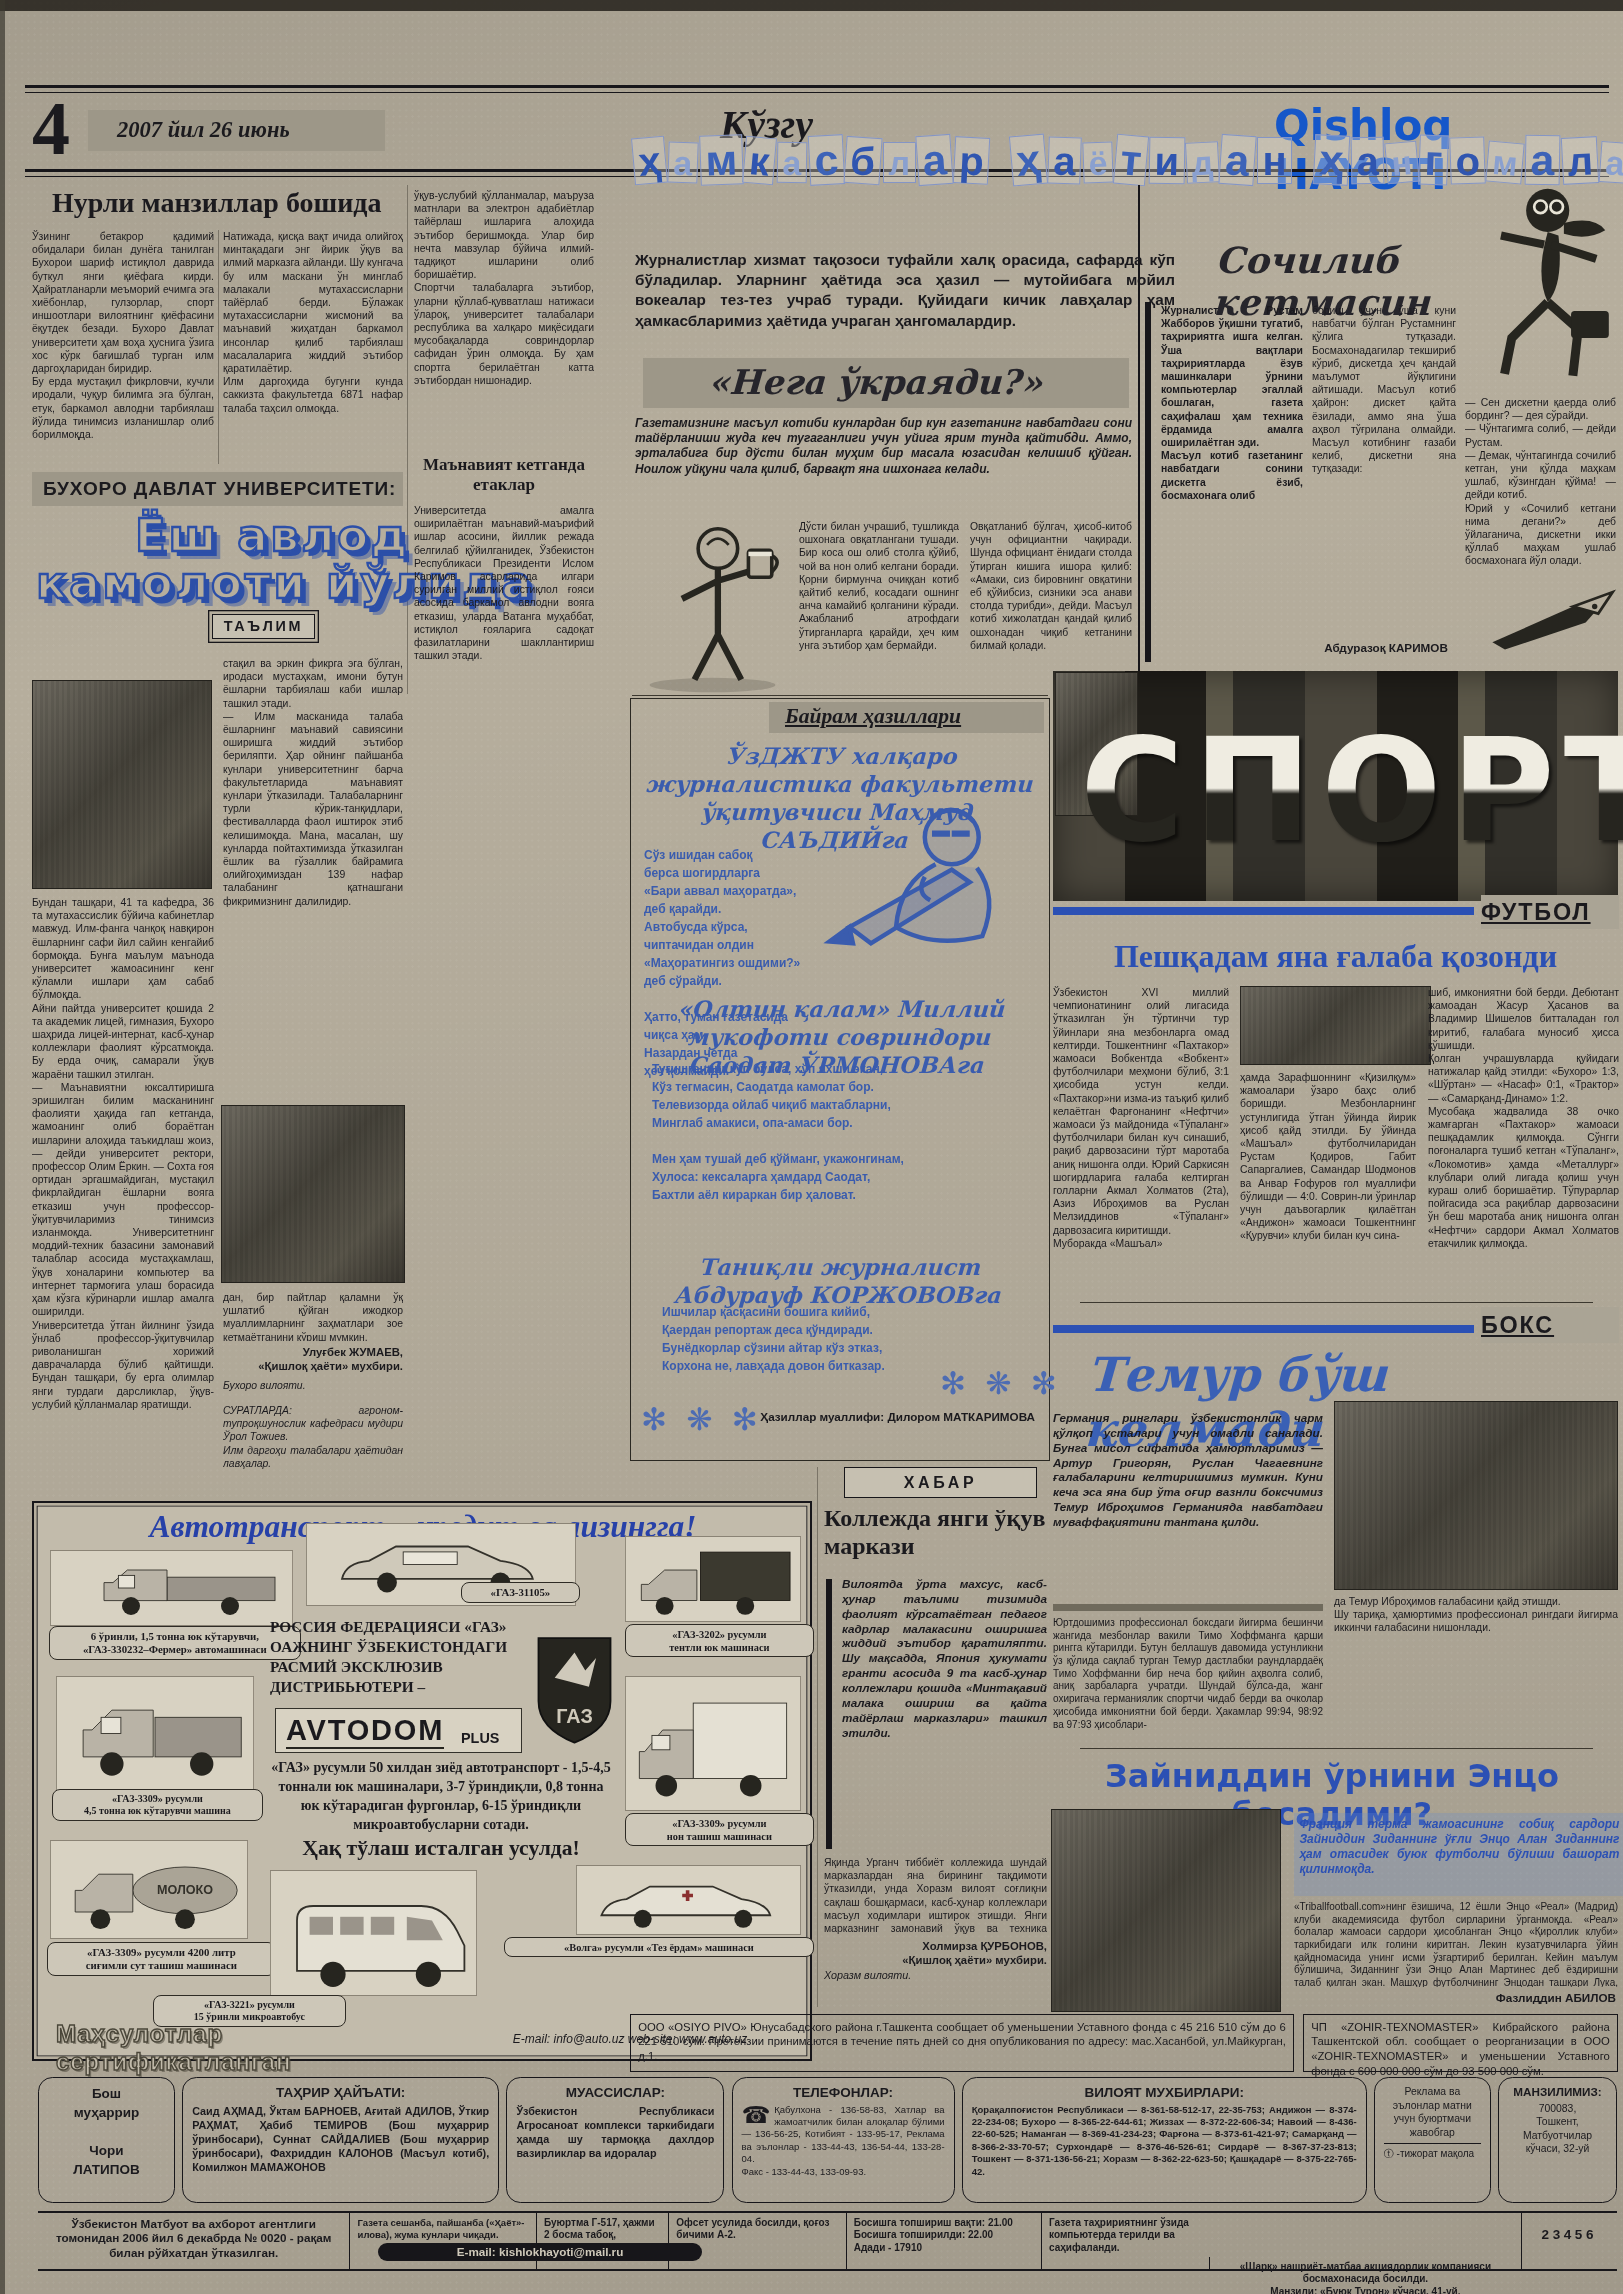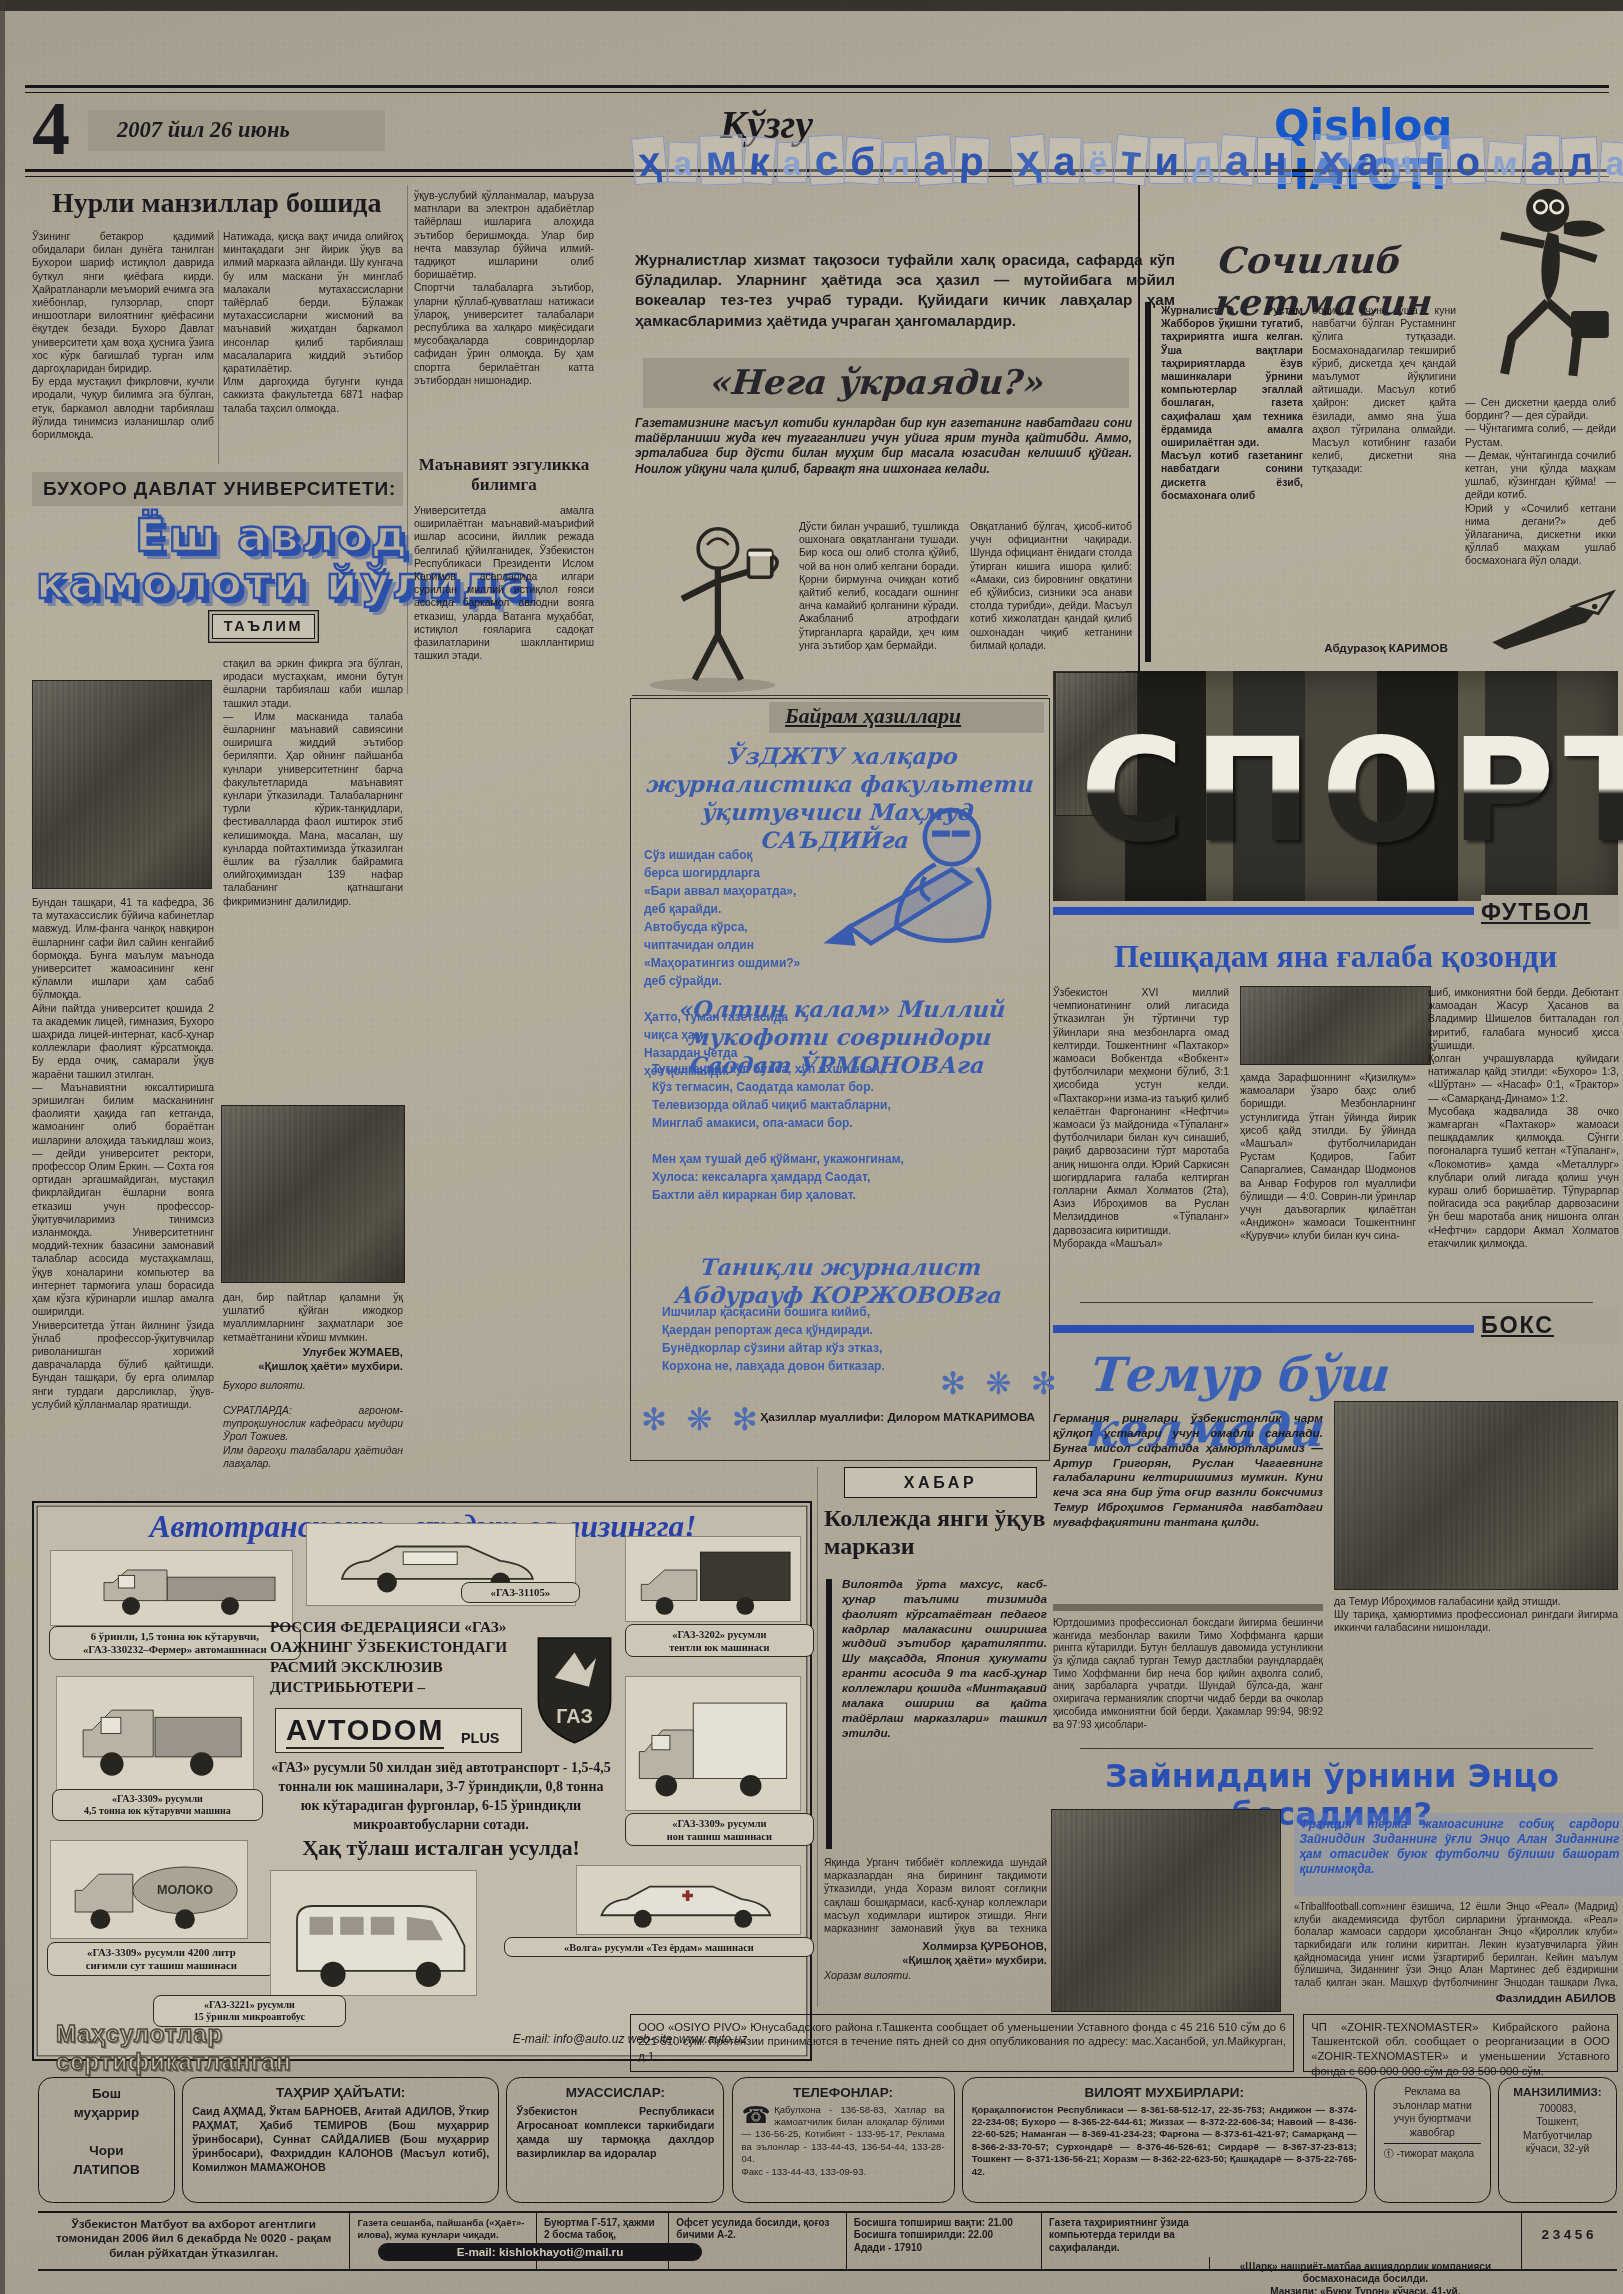--- a/index.html
+++ b/index.html
@@ -95,21 +95,21 @@
   <div class="abs photo grain" style="left:221px;top:1105px;width:184px;height:178px;"></div>
   <div class="abs bt" style="left:223px;top:1291px;width:180px;height:50px;overflow:hidden;">дан, бир пайтлар қаламни ўқ ушлатиб қўйган ижодкор муаллимларнинг заҳматлари зое кетмаётганини кўриш мумкин.</div>
   <div class="abs bt btb" style="left:223px;top:1345px;width:180px;text-align:right;font-size:11.3px;">Улуғбек ЖУМАЕВ,</div>
   <div class="abs bt btb" style="left:223px;top:1359px;width:180px;text-align:right;font-size:11.3px;">«Қишлоқ ҳаёти» мухбири.</div>
   <div class="abs bt" style="left:223px;top:1379px;width:180px;font-style:italic;">Бухоро вилояти.</div>
   <div class="abs bt bti" style="left:223px;top:1404px;width:180px;height:86px;overflow:hidden;">СУРАТЛАРДА: агроном-тупроқшунослик кафедраси мудири Ўрол Тожиев.
 Илм даргоҳи талабалари ҳаётидан лавҳалар.</div>
 
   <div class="abs bt" style="left:414px;top:189px;width:180px;height:261px;overflow:hidden;">ўқув-услубий қўлланмалар, маъруза матнлари ва электрон адабиётлар тайёрлаш ишларига алоҳида эътибор беришмоқда. Улар бир нечта мавзулар бўйича илмий-тадқиқот ишларини олиб боришаётир.
 Спортчи талабаларга эътибор, уларни қўллаб-қувватлаш натижаси ўлароқ, университет талабалари республика ва халқаро миқёсидаги мусобақаларда совриндорлар сафидан ўрин олмоқда. Бу ҳам спортга берилаётган катта эътибордан нишонадир.</div>
-  <div class="abs serif btb" style="left:414px;top:455px;width:180px;font-size:17px;text-align:center;line-height:1.15;">Маънавият эзгуликка билимга</div>
+  <div class="abs serif btb" style="left:414px;top:455px;width:180px;font-size:17px;text-align:center;line-height:1.15;">Маънавият кетганда етаклар</div>
   <div class="abs bt" style="left:414px;top:504px;width:180px;height:189px;overflow:hidden;">Университетда амалга оширилаётган маънавий-маърифий ишлар асосини, йиллик режада белгилаб қўйилганидек, Ўзбекистон Республикаси Президенти Ислом Каримов асарларида илгари сурилган миллий истиқлол ғояси асосида баркамол авлодни вояга етказиш, уларда Ватанга муҳаббат, истиқлол ғояларига садоқат фазилатларини шакллантириш ташкил этади.</div>
 
   <div class="abs" id="ransom" style="left:632px;top:135px;width:986px;height:108px;white-space:nowrap;"><span class="rletter rl-a" style="transform: rotate(-5deg);">ҳ</span><span class="rletter rl-b" style="transform: rotate(2deg);">а</span><span class="rletter rl-c" style="transform: rotate(-2deg);">м</span><span class="rletter rl-a" style="transform: rotate(5deg);">к</span><span class="rletter rl-b" style="transform: rotate(1deg);">а</span><span class="rletter rl-c" style="transform: rotate(-3deg);">с</span><span class="rletter rl-a" style="transform: rotate(4deg);">б</span><span class="rletter rl-b" style="transform: rotate(0deg);">л</span><span class="rletter rl-c" style="transform: rotate(-4deg);">а</span><span class="rletter rl-a" style="transform: rotate(3deg);">р</span><span class="rspace"></span><span class="rletter rl-c" style="transform: rotate(-5deg);">ҳ</span><span class="rletter rl-a" style="transform: rotate(2deg);">а</span><span class="rletter rl-b" style="transform: rotate(-2deg);">ё</span><span class="rletter rl-c" style="transform: rotate(5deg);">т</span><span class="rletter rl-a" style="transform: rotate(1deg);">и</span><span class="rletter rl-b" style="transform: rotate(-3deg);">д</span><span class="rletter rl-c" style="transform: rotate(4deg);">а</span><span class="rletter rl-a" style="transform: rotate(0deg);">н</span><span class="rspace"></span><span class="rletter rl-c" style="transform: rotate(3deg);">ҳ</span><span class="rletter rl-a" style="transform: rotate(-1deg);">а</span><span class="rletter rl-b" style="transform: rotate(-5deg);">н</span><span class="rletter rl-c" style="transform: rotate(2deg);">г</span><span class="rletter rl-a" style="transform: rotate(-2deg);">о</span><span class="rletter rl-b" style="transform: rotate(5deg);">м</span><span class="rletter rl-c" style="transform: rotate(1deg);">а</span><span class="rletter rl-a" style="transform: rotate(-3deg);">л</span><span class="rletter rl-b" style="transform: rotate(4deg);">а</span></div>
   <div class="abs bt btb" style="left:635px;top:250px;width:540px;height:101px;font-size:15.3px;line-height:1.32;overflow:hidden;">Журналистлар хизмат тақозоси туфайли халқ орасида, сафарда кўп бўладилар. Уларнинг ҳаётида эса ҳазил — мутойибага мойил вокеалар тез-тез учраб туради. Қуйидаги кичик лавҳалар ҳам ҳамкасбларимиз ҳаётида учраган ҳангомалардир.</div>
 
   <div class="abs graybox" style="left:643px;top:358px;width:486px;height:50px;"></div>
   <div class="abs script" style="left:711px;top:362px;font-size:34px;color:#26252b;">«Нега ўкраяди?»</div>
   <div class="abs bt btb bti" style="left:635px;top:416px;width:497px;height:97px;font-size:12px;overflow:hidden;">Газетамизнинг масъул котиби кунлардан бир кун газетанинг навбатдаги сони тайёрланиши жуда кеч тугаганлиги учун уйига ярим тунда қайтибди. Аммо, эрталабига бир дўсти билан муҳим бир масала юзасидан келишиб қўйган. Ноилож уйқуни чала қилиб, барвақт яна ишхонага келади.</div>
 
   <div class="abs" style="left:635px;top:518px;width:155px;height:176px;">

